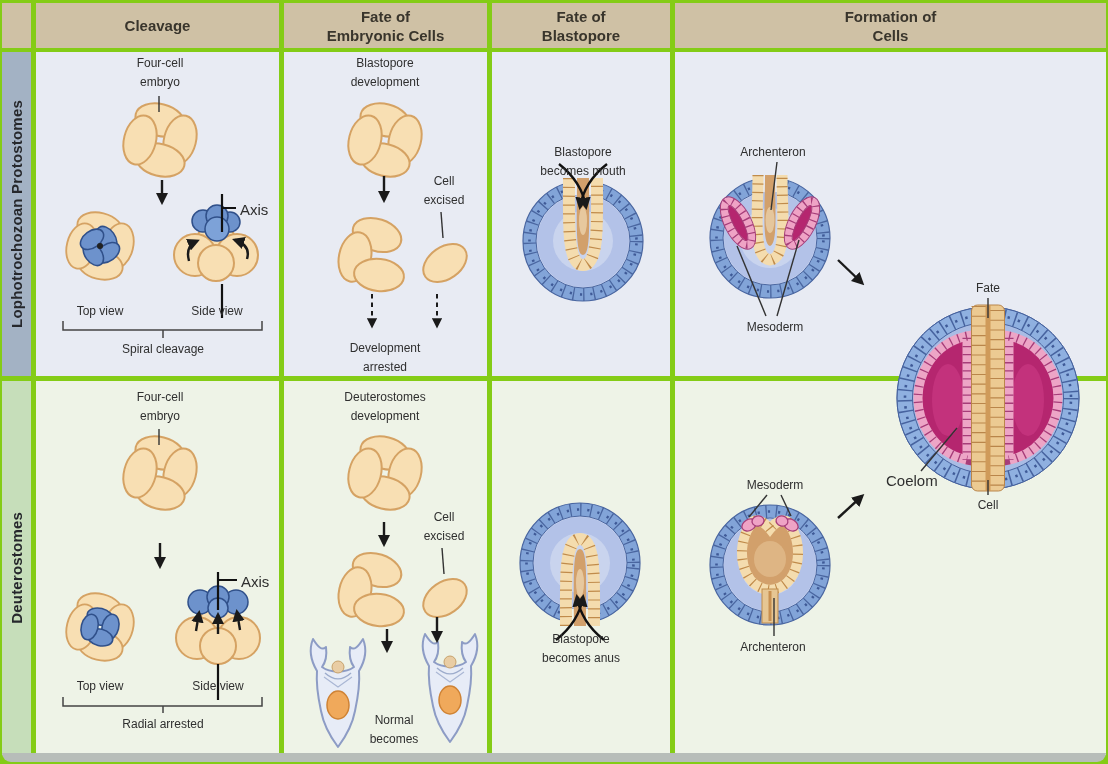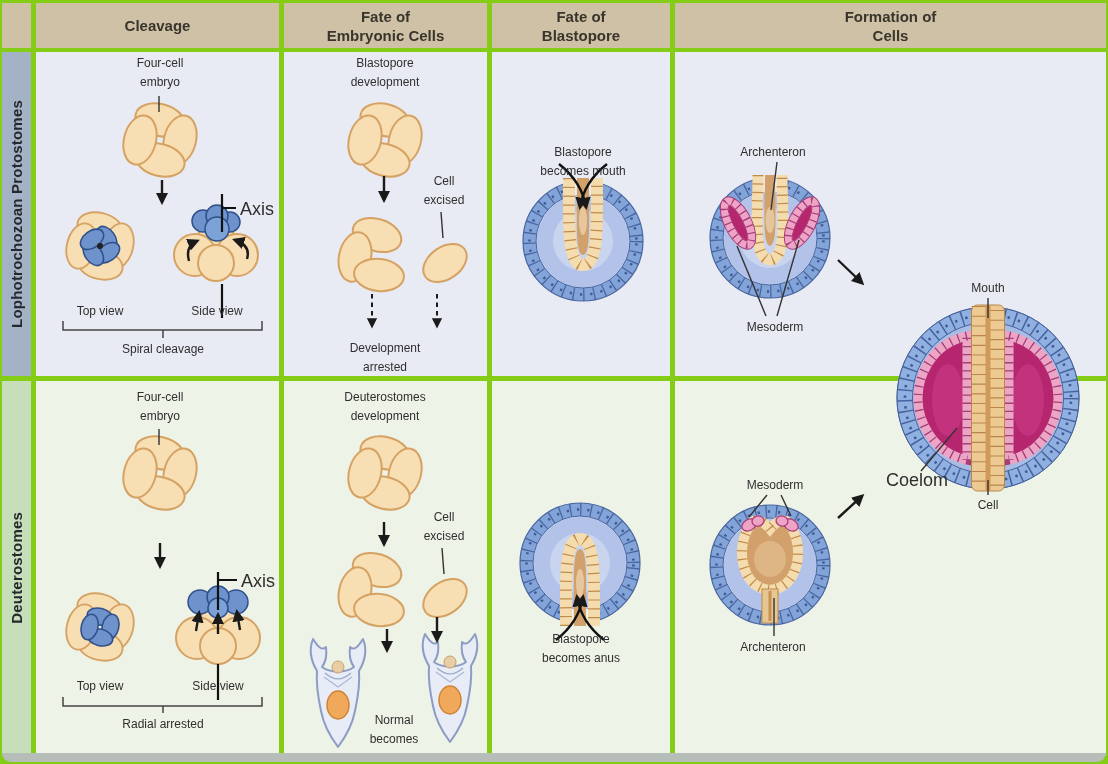--- a/index.html
+++ b/index.html
@@ -5,21 +5,21 @@
   html,body{margin:0;padding:0;background:#ffffff;}
   #stage{position:relative;width:1108px;height:764px;background:#84cc16;font-family:"Liberation Sans",sans-serif;overflow:hidden;padding-left:19px;}
   #bottombar{position:absolute;left:2px;top:753px;width:1104px;height:9px;background:#b7bdb9;border-radius:0 0 9px 9px;}
   .panel{position:absolute;}
   .hdr{position:absolute;background:#cfc1a5;color:#39352c;font-weight:bold;font-size:15px;line-height:19px;display:flex;align-items:center;justify-content:center;text-align:center;white-space:pre-line;}
   .row1bg{background:#e8ebf3;}
   .row2bg{background:#eef3e7;}
   .rlab{position:absolute;display:flex;align-items:center;justify-content:center;}
   .rlab span{writing-mode:vertical-rl;transform:rotate(180deg);font-weight:bold;font-size:15px;letter-spacing:.2px;color:#26282c;white-space:nowrap;}
   .lbl{position:absolute;font-size:12px;line-height:19px;color:#2f2f2f;text-align:center;white-space:pre-line;transform:translateX(-50%);z-index:7;}
-  .lbl-left{position:absolute;font-size:18px;line-height:19px;color:#2f2f2f;text-align:center;white-space:pre-line;z-index:7;}
+  .lbl-left{position:absolute;font-size:15px;line-height:19px;color:#2f2f2f;text-align:center;white-space:pre-line;z-index:7;}
   svg.fig{position:absolute;z-index:4;}
   #overlay{position:absolute;left:0;top:0;z-index:6;pointer-events:none;}
 </style>
 </head>
 <body>
 
 <div id="stage">
 
   <svg width="0" height="0" style="position:absolute" aria-hidden="true">
     <defs>
@@ -299,17 +299,17 @@
 development</div>
   <div class="lbl" style="left:444px;top:508px">Cell
 excised</div>
   <div class="lbl" style="left:394px;top:711px">Normal
 becomes</div>
   <div class="lbl" style="left:581px;top:630px">Blastopore
 becomes anus</div>
   <div class="lbl" style="left:775px;top:476px">Mesoderm</div>
   <div class="lbl" style="left:773px;top:638px">Archenteron</div>
 
-  <div class="lbl" style="left:988px;top:279px">Mouth</div>
+  <div class="lbl" style="left:988px;top:279px">Fate</div>
   <div class="lbl-left" style="left:886px;top:471px">Coelom</div>
   <div class="lbl" style="left:988px;top:496px">Cell</div>
 
 </div>
 
 </body></html>

